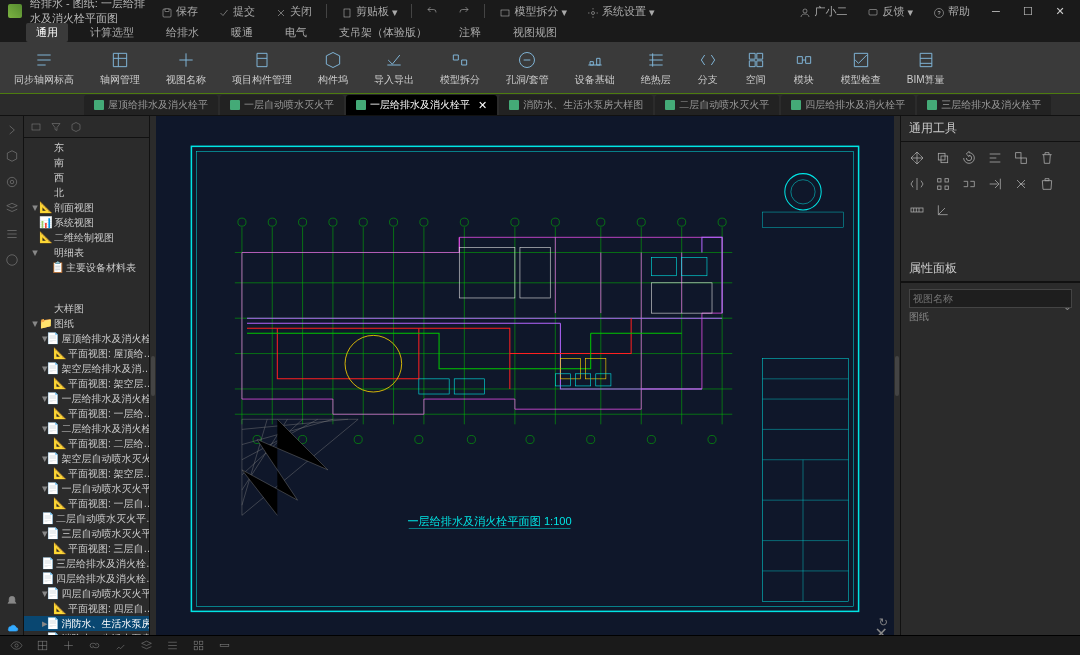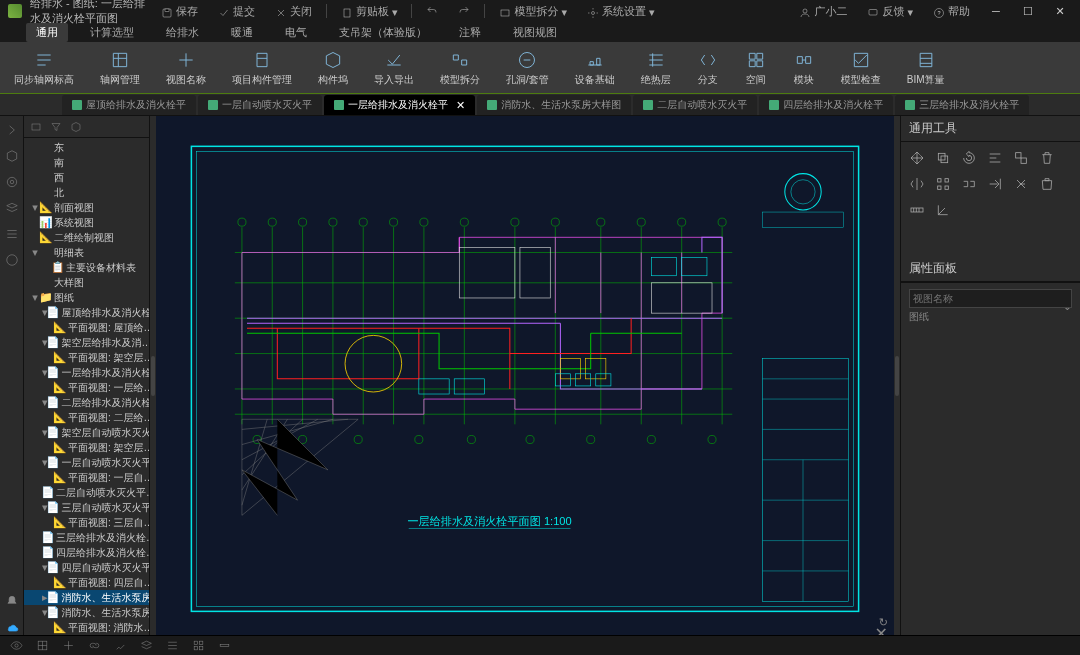--- a/index.html
+++ b/index.html
@@ -12,21 +12,21 @@
 .titlebar .sep{width:1px;height:14px;background:#444}
 .titlebar .winbtn{width:24px;height:18px;display:flex;align-items:center;justify-content:center;color:#ccc;cursor:pointer}
 .menubar{height:20px;background:#1a1a1a;display:flex;align-items:center;padding-left:26px;gap:12px}
 .menubar .tab{padding:2px 10px;color:#aaa;cursor:pointer;border-radius:2px}
 .menubar .tab.active{background:#3a3a3a;color:#fff}
 .ribbon{height:52px;background:#3a3a3a;display:flex;align-items:center;padding:16px 10px;gap:18px;border-bottom:1px solid #4d7c0f}
 .ribbon .rbtn{display:flex;flex-direction:column;align-items:center;gap:2px;cursor:pointer;padding:2px 4px}
 .ribbon .rbtn .ricon{width:22px;height:22px;display:flex;align-items:center;justify-content:center}
 .ribbon .rbtn .ricon svg{width:20px;height:20px;stroke:#7fb3d5;fill:none;stroke-width:1.2}
 .ribbon .rbtn span{font-size:10px;color:#ccc}
-.docTabs{height:22px;background:#2b2b2b;display:flex;align-items:flex-end;padding-left:62px;gap:2px;border-bottom:1px solid #111}
+.docTabs{height:22px;background:#2b2b2b;display:flex;align-items:flex-end;padding-left:84px;gap:2px;border-bottom:1px solid #111}
 .docTabs .dtab{padding:3px 10px;background:#222;color:#999;border-radius:3px 3px 0 0;cursor:pointer;display:flex;align-items:center;gap:4px;font-size:10px}
 .docTabs .dtab.active{background:#000;color:#fff}
 .docTabs .dtab .dicon{width:10px;height:10px;background:#4a7;border-radius:1px}
 .main{display:flex;height:519px}
 .leftbar{width:24px;background:#2b2b2b;border-right:1px solid #111;display:flex;flex-direction:column;align-items:center;padding-top:6px;gap:10px}
 .leftbar .lbtn{width:16px;height:16px;display:flex;align-items:center;justify-content:center;cursor:pointer}
 .leftbar .lbtn svg{width:14px;height:14px;stroke:#888;fill:none}
 .leftbar .lbtn.blue svg{stroke:#3af}
 .tree{width:126px;background:#2b2b2b;border-right:1px solid #111;overflow:hidden;display:flex;flex-direction:column}
 .tree .thead{height:22px;display:flex;align-items:center;gap:8px;padding:0 6px;border-bottom:1px solid #111}
@@ -329,21 +329,21 @@
     <div class="tbody" id="treeBody">
         <div class="titem" style="padding-left: 30px;">东</div>
         <div class="titem" style="padding-left: 30px;">南</div>
         <div class="titem" style="padding-left: 30px;">西</div>
         <div class="titem" style="padding-left: 30px;">北</div>
         <div class="titem" style="padding-left: 6px;"><span class="caret">▾</span><span class="ticon teal">📐</span>剖面视图</div>
         <div class="titem" style="padding-left: 6px;"><span class="caret"></span><span class="ticon teal">📊</span>系统视图</div>
         <div class="titem" style="padding-left: 6px;"><span class="caret"></span><span class="ticon teal">📐</span>二维绘制视图</div>
         <div class="titem" style="padding-left: 6px;"><span class="caret">▾</span><span class="ticon teal"></span>明细表</div>
         <div class="titem" style="padding-left: 18px;"><span class="caret"></span><span class="ticon teal">📋</span>主要设备材料表</div>
-        <div class="titem" style="padding-left: 6px;"><span class="caret"></span><span class="ticon teal"></span>大样图</div>
+        <div class="titem" style="padding-left: 6px; margin-top: 26px;"><span class="caret"></span><span class="ticon teal"></span>大样图</div>
         <div class="titem" style="padding-left: 6px;"><span class="caret">▾</span><span class="ticon teal">📁</span>图纸</div>
         <div class="titem" style="padding-left: 18px;"><span class="caret">▾</span><span class="ticon teal">📄</span>屋顶给排水及消火栓…</div>
         <div class="titem" style="padding-left: 30px;"><span class="caret"></span><span class="ticon teal">📐</span>平面视图: 屋顶给…</div>
         <div class="titem" style="padding-left: 18px;"><span class="caret">▾</span><span class="ticon teal">📄</span>架空层给排水及消…</div>
         <div class="titem" style="padding-left: 30px;"><span class="caret"></span><span class="ticon teal">📐</span>平面视图: 架空层…</div>
         <div class="titem" style="padding-left: 18px;"><span class="caret">▾</span><span class="ticon teal">📄</span>一层给排水及消火栓…</div>
         <div class="titem" style="padding-left: 30px;"><span class="caret"></span><span class="ticon teal">📐</span>平面视图: 一层给…</div>
         <div class="titem" style="padding-left: 18px;"><span class="caret">▾</span><span class="ticon teal">📄</span>二层给排水及消火栓…</div>
         <div class="titem" style="padding-left: 30px;"><span class="caret"></span><span class="ticon teal">📐</span>平面视图: 二层给…</div>
         <div class="titem" style="padding-left: 18px;"><span class="caret">▾</span><span class="ticon teal">📄</span>架空层自动喷水灭火…</div>

